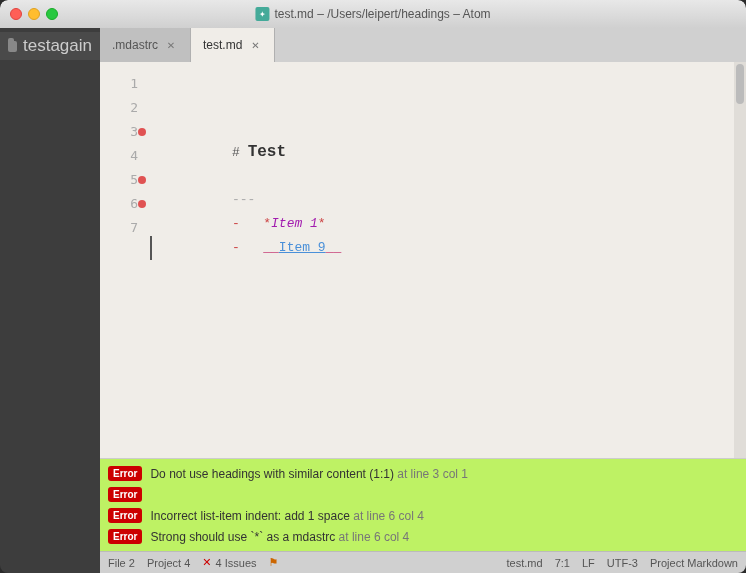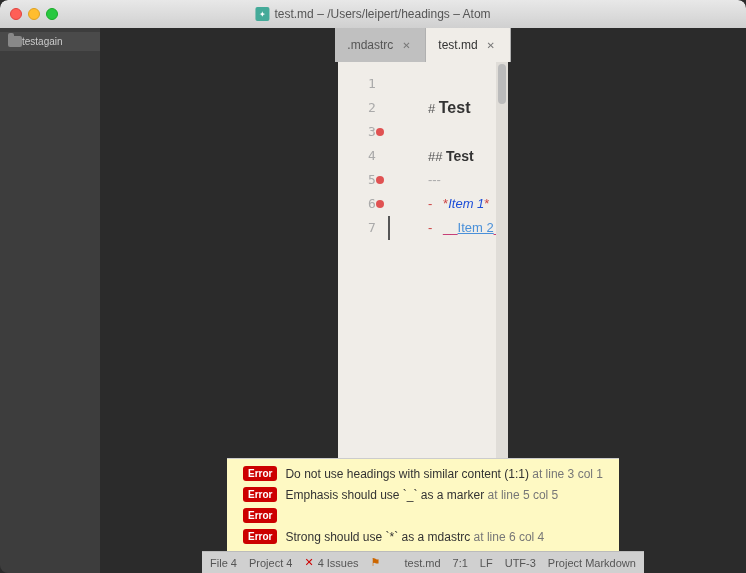--- a/index.html
+++ b/index.html
@@ -66,24 +66,24 @@
     .sidebar {
       width: 100px;
       background: #3d3d3d;
       display: flex;
       flex-direction: column;
       padding-top: 4px;
     }
     .sidebar-item {
       padding: 4px 8px;
       color: #ccc;
-      font-size: 10px;
-      display: flex;
-      align-items: center;
-      gap: 0;
+      font-size: 17px;
+      display: flex;
+      align-items: center;
+      gap: 6px;
       cursor: pointer;
     }
     .sidebar-item.active {
       background: #4a4a4a;
     }
     .sidebar-folder-icon {
       width: 14px;
       height: 11px;
       background: #888;
       border-radius: 0 2px 2px 2px;
@@ -98,21 +98,20 @@
       height: 3px;
       background: #888;
       border-radius: 2px 2px 0 0;
     }
 
     
     .content-area {
       flex: 1;
       display: flex;
       flex-direction: column;
-      align-items: center;
     }
     .tab-bar {
       background: #d0d0d0;
       display: flex;
       height: 34px;
       align-items: stretch;
     }
     .tab {
       display: flex;
       align-items: center;
@@ -172,38 +171,39 @@
       top: 50%;
       transform: translateY(-50%);
       width: 8px;
       height: 8px;
       border-radius: 50%;
       background: #e05252;
     }
     .editor-content {
       flex: 1;
       padding: 10px 0;
-      font-family: Liberation Sans, sans-serif;
+      font-family: Liberation Mono, monospace;
       font-size: 13px;
       line-height: 24px;
       color: #333;
       overflow: auto;
+      margin-top: 44px;
     }
     .code-line {
       height: 24px;
       line-height: 24px;
       white-space: pre;
       padding-left: 4px;
     }
     .h1 { font-size: 16px; font-weight: bold; color: #333; }
     .h2 { font-size: 14px; font-weight: bold; color: #333; }
     .heading-marker { color: #555; }
     .separator { color: #aaa; }
     .list-marker { color: #cc4444; }
-    .italic { color: #1d4ed8; font-style: italic; }
+    .italic { color: #a21caf; font-style: italic; }
     .italic-marker { color: #cc4444; }
     .bold-underline { color: #4a90d9; text-decoration: underline; }
     .bold-marker { color: #be185d; }
     .cursor-line {
       border-left: 2px solid #555;
       padding-left: 2px;
     }
 
     
     .scroll-hint {
@@ -219,23 +219,23 @@
     .scroll-thumb {
       width: 8px;
       height: 40px;
       background: #bbb;
       margin: 2px auto;
       border-radius: 4px;
     }
 
     
     .error-panel {
-      background: #fef9c3;
+      background: #bef264;
       border-top: 1px solid #ccc;
-      padding: 4px 8px;
+      padding: 4px 0;
     }
     .error-item {
       display: flex;
       align-items: center;
       padding: 3px 8px;
       gap: 8px;
       font-size: 12px;
       color: #333;
     }
     .error-badge {
@@ -323,73 +323,70 @@
       </div>
 
       <div class="editor-content">
 
         <div class="code-line">
           <span class="heading-marker"># </span><span class="h1">Test</span>
         </div>
 
         <div class="code-line">&nbsp;</div>
 
-        <div class="code-line">
-          <span class="heading-marker">## </span><span class="h2">Test</span>
-        </div>
 
         <div class="code-line">
           <span class="separator">---</span>
         </div>
 
         <div class="code-line">
           <span class="list-marker">-   </span><span class="italic-marker">*</span><span class="italic">Item 1</span><span class="italic-marker">*</span>
         </div>
 
         <div class="code-line">
-          <span class="list-marker">-   </span><span class="bold-marker">__</span><span class="bold-underline">Item 2</span><span class="bold-marker">__</span>
+          <span class="list-marker">-   </span><span class="bold-marker">__</span><span class="bold-underline">Item 9</span><span class="bold-marker">__</span>
         </div>
 
         <div class="code-line cursor-line">&nbsp;</div>
       </div>
 
       <div class="scroll-hint">
         <div class="scroll-thumb"></div>
       </div>
     </div>
 
     <div class="error-panel">
       <div class="error-item">
         <span class="error-badge">Error</span>
         <span class="error-text">
           <span>Do not use headings with similar content (1:1)</span>
           <span class="error-location">at line 3 col 1</span>
         </span>
       </div>
       <div class="error-item">
         <span class="error-badge">Error</span>
-        <span class="error-text">
-          <span>Emphasis should use `_` as a marker</span>
-          <span class="error-location">at line 5 col 5</span>
-        </span>
       </div>
       <div class="error-item">
         <span class="error-badge">Error</span>
+        <span class="error-text">
+          <span>Incorrect list-item indent: add 1 space</span>
+          <span class="error-location">at line 6 col 4</span>
+        </span>
       </div>
       <div class="error-item">
         <span class="error-badge">Error</span>
         <span class="error-text">
           <span>Strong should use `*` as a mdastrc</span>
           <span class="error-location">at line 6 col 4</span>
         </span>
       </div>
     </div>
 
     <div class="status-bar">
-      <span class="status-item">File 4</span>
+      <span class="status-item">File 2</span>
       <span class="status-item">Project 4</span>
       <span class="status-item">
         <span style="color:#cc0000;">✕</span>
         <span>4 Issues</span>
       </span>
       <span class="status-item">
         <span style="color:#cc6600;">⚑</span>
       </span>
       <span style="flex:1"></span>
       <span class="status-item">test.md</span>

